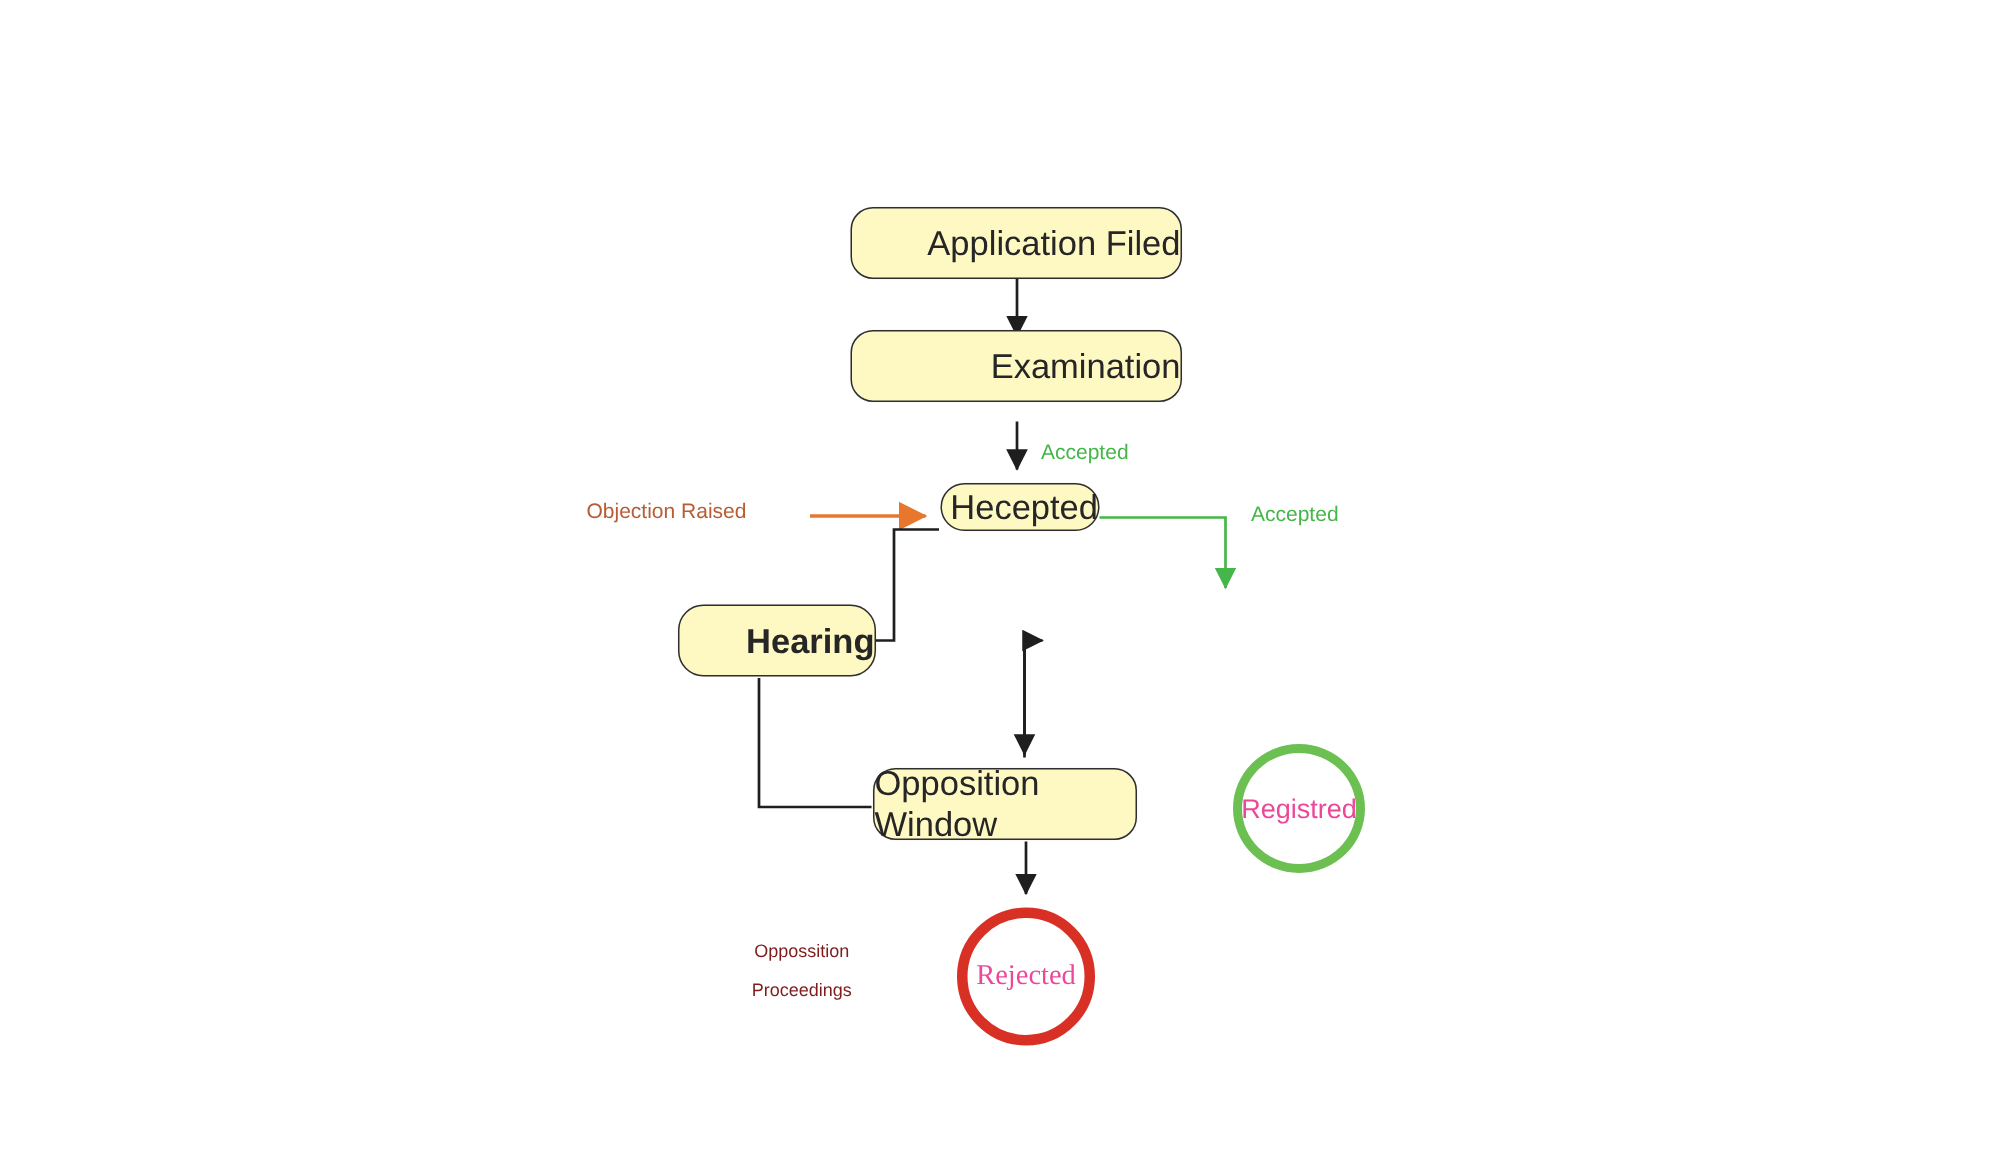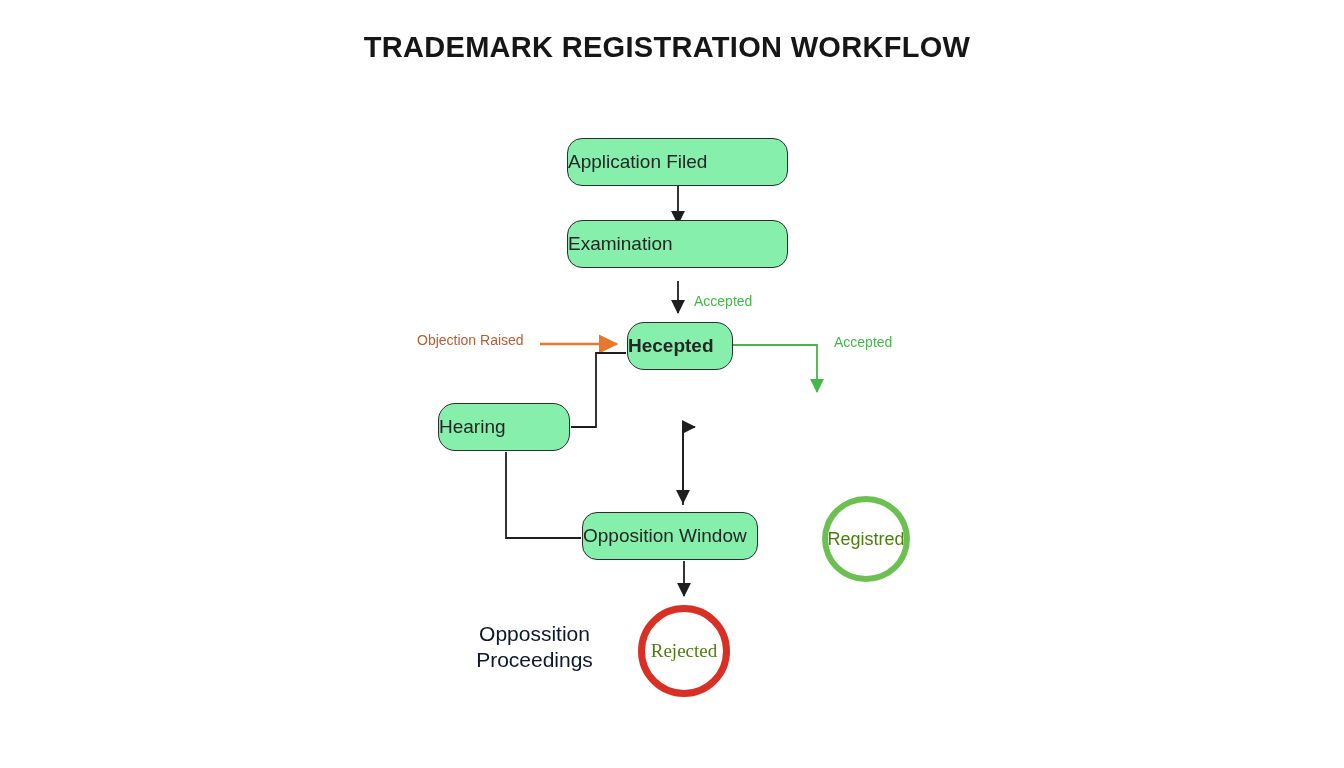--- a/index.html
+++ b/index.html
@@ -15,68 +15,67 @@
     left:0;top:31px;width:1334px;
     text-align:center;
     font-size:29px;
     font-weight:700;
     letter-spacing:0.3px;
     color:#161616;
   }
   .node{
     position:absolute;
     box-sizing:border-box;
-    background:#86efac;
+    background:#fef9c3;
     border:1.7px solid var(--box-border);
     border-radius:15px;
-    display:flex;align-items:center;justify-content:flex-start;
-    font-size:19px;
+    display:flex;align-items:center;justify-content:flex-end;
+    font-size:23px;
     color:#262626;
     box-shadow:0 0 0 0.5px rgba(0,0,0,0.03);
   }
   .circle{
     position:absolute;
     box-sizing:border-box;
     background:#ffffff;
     border-radius:50%;
     display:flex;align-items:center;justify-content:center;
     font-size:18px;
-    color:#4d7c0f;
+    color:#ec4899;
   }
   .circle.green{border:6px solid var(--circle-green);}
   .circle.red{border:7px solid var(--red);}
   .edge-label{
     position:absolute;
     font-size:14px;
     white-space:nowrap;
   }
   .edge-label.green{color:var(--green);}
   .edge-label.orange{color:var(--orange-text);}
   .note{
     position:absolute;
     text-align:center;
-    font-size:21px;
+    font-size:12px;
     line-height:26px;
-    color:#0f172a;
+    color:#7f1d1d;
   }
   svg.wires{position:absolute;left:0;top:0;}
   .wire{fill:none;stroke-width:1.8px;}
   .wire.black{stroke:var(--ink);}
   .wire.green{stroke:var(--green);}
   .wire.orange{stroke:var(--orange);stroke-width:2.4px;}
   #ah-black path{fill:var(--ink);}
   #ah-green path{fill:var(--green);}
   #ah-orange path{fill:var(--orange);}
 </style>
 </head>
 <body>
 
 <div class="canvas">
 
-  <div class="title">TRADEMARK REGISTRATION WORKFLOW</div>
 
   <svg class="wires" width="1344" height="768">
     <defs>
       <marker id="ah-black" markerWidth="9" markerHeight="9" refX="7.5" refY="4" orient="auto">
         <path d="M0,0 L8,4 L0,8 Z"></path>
       </marker>
       <marker id="ah-green" markerWidth="9" markerHeight="9" refX="7.5" refY="4" orient="auto">
         <path d="M0,0 L8,4 L0,8 Z"></path>
       </marker>
       <marker id="ah-orange" markerWidth="9" markerHeight="9" refX="7.5" refY="4" orient="auto">
@@ -103,45 +102,45 @@
   </svg>
 
   <div class="node" style="left:567px;top:138px;width:221px;height:48px;">
     <span>Application Filed</span>
   </div>
 
   <div class="node" style="left:567px;top:220px;width:221px;height:48px;">
     <span>Examination</span>
   </div>
 
-  <div class="node" style="left:627px;top:322px;width:106px;height:48px;border-radius:17px;font-weight:bold;">
+  <div class="node" style="left:627px;top:322px;width:106px;height:32px;border-radius:17px;">
     <span>Hecepted</span>
   </div>
 
-  <div class="node" style="left:438px;top:403px;width:132px;height:48px;border-radius:17px;">
+  <div class="node" style="left:452px;top:403px;width:132px;height:48px;border-radius:17px;font-weight:bold;">
     <span>Hearing</span>
   </div>
 
 
   <div class="node" style="left:582px;top:512px;width:176px;height:48px;">
     <span>Opposition Window</span>
   </div>
 
   <div class="circle green" style="left:822px;top:496px;width:88px;height:86px;">
     <span>Registred</span>
   </div>
 
   <div class="circle red" style="left:638px;top:605px;width:92px;height:92px;font-size:19px;font-family:Liberation Serif, serif;">
     <span>Rejected</span>
   </div>
 
   <div class="edge-label green" style="left:694px;top:293px;">Accepted</div>
 
   <div class="edge-label green" style="left:834px;top:334px;">Accepted</div>
 
-  <div class="edge-label orange" style="left:391px;top:332px;margin-left:26px;">Objection Raised</div>
+  <div class="edge-label orange" style="left:391px;top:332px;">Objection Raised</div>
 
   <div class="note" style="left:462px;top:621px;width:145px;">
     <div>Oppossition</div>
     <div>Proceedings</div>
   </div>
 
 </div>
 
 </body></html>

